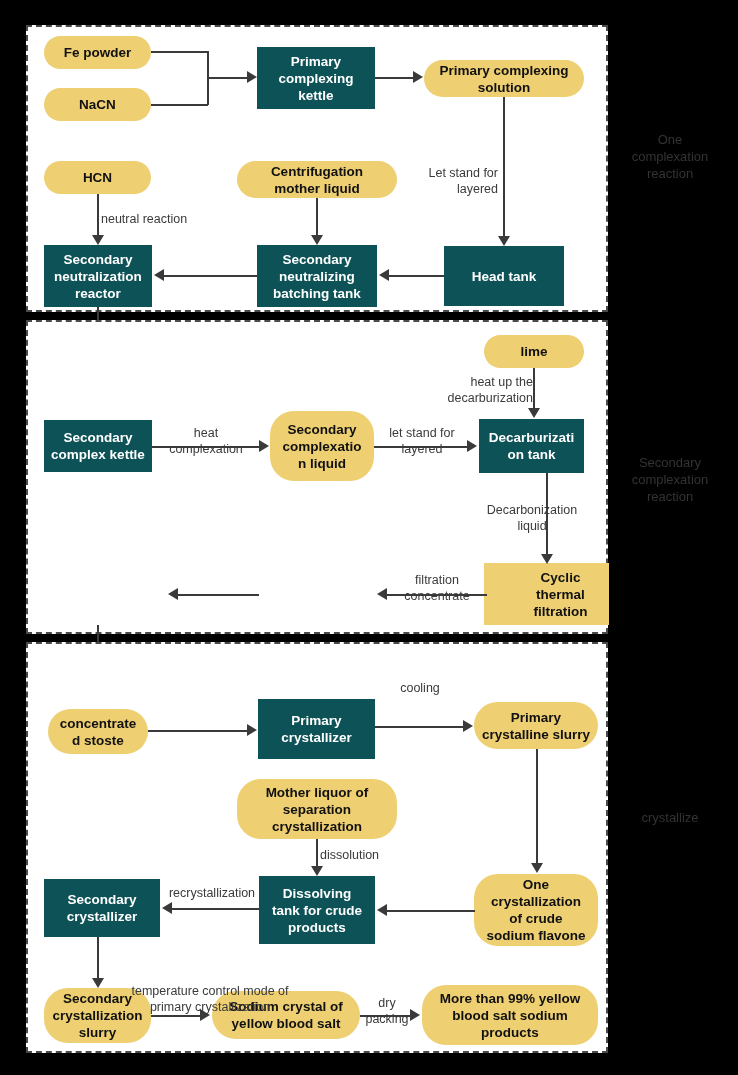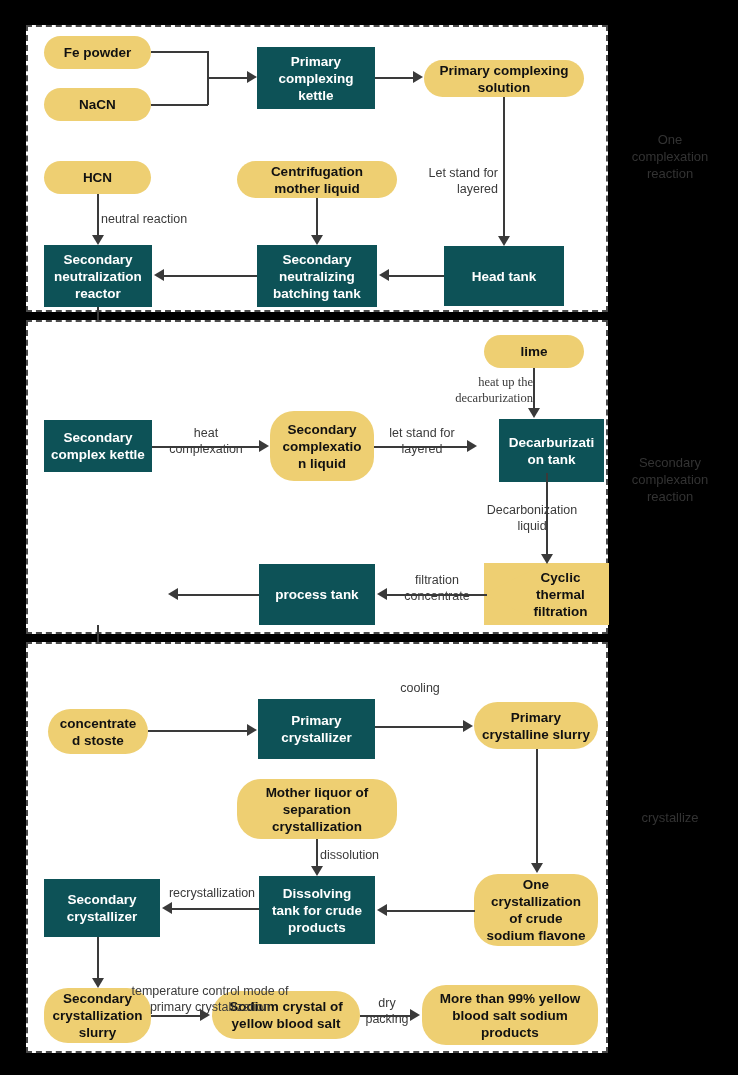--- a/index.html
+++ b/index.html
@@ -99,42 +99,41 @@
   <div class="stage-label" style="left:608px;top:454px;width:124px;">Secondary
 complexation
 reaction</div>
 
   <div class="node proc" style="left:44px;top:420px;width:108px;height:52px;white-space:pre-line;">Secondary
 complex kettle</div>
   <div class="node term" style="left:270px;top:411px;width:104px;height:70px;white-space:pre-line;">Secondary
 complexatio
 n liquid</div>
   <div class="node term" style="left:484px;top:335px;width:100px;height:33px;">lime</div>
-  <div class="node proc" style="left:479px;top:419px;width:105px;height:63px;white-space:pre-line;margin-left:20px;">Decarburizati
+  <div class="node proc" style="left:479px;top:419px;width:105px;height:54px;white-space:pre-line;">Decarburizati
 on tank</div>
   <div class="node dec" style="left:484px;top:563px;width:125px;height:62px;padding-left:32px;">
     <div class="dec-shape"></div>
     <div class="dtxt" style="white-space:pre-line;">Cyclic thermal
 filtration</div>
   </div>
-  <div class="node proc" style="left:259px;top:564px;width:116px;height:61px;">process tank</div>
 
   <div class="ln lnh" style="left:152px;top:446px;width:108px;"></div>
   <div class="arw arw-r" style="left:259px;top:440px;"></div>
   <div class="elbl" style="left:152px;top:425px;width:108px;">heat
 complexation</div>
 
   <div class="ln lnh" style="left:374px;top:446px;width:94px;"></div>
   <div class="arw arw-r" style="left:467px;top:440px;"></div>
   <div class="elbl" style="left:372px;top:425px;width:100px;">let stand for
 layered</div>
 
   <div class="ln lnv" style="left:533px;top:368px;height:41px;"></div>
   <div class="arw arw-d" style="left:528px;top:408px;"></div>
-  <div class="elbl" style="left:411px;top:374px;width:122px;text-align:right;font-family:Liberation Serif, serif;">heat up the
+  <div class="elbl" style="left:411px;top:374px;width:122px;text-align:right;">heat up the
 decarburization</div>
 
   <div class="ln lnv" style="left:546px;top:473px;height:82px;"></div>
   <div class="arw arw-d" style="left:541px;top:554px;"></div>
   <div class="elbl" style="left:442px;top:502px;width:180px;">Decarbonization
 liquid</div>
 
   <div class="ln lnh" style="left:387px;top:594px;width:100px;"></div>
   <div class="arw arw-l" style="left:377px;top:588px;"></div>
   <div class="elbl" style="left:385px;top:572px;width:104px;">filtration

